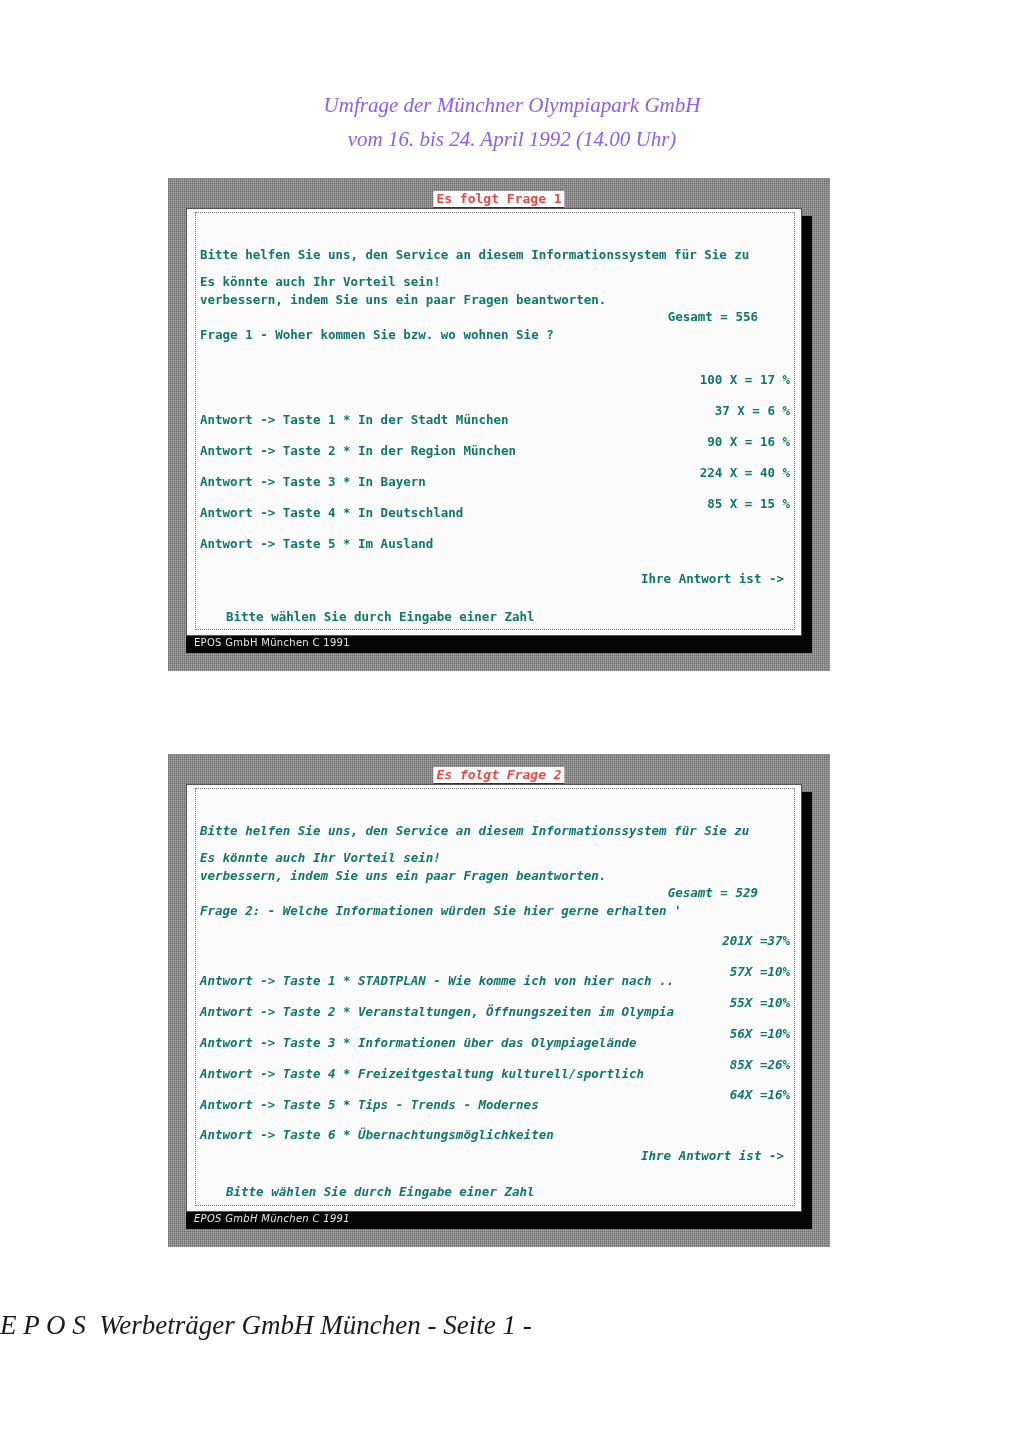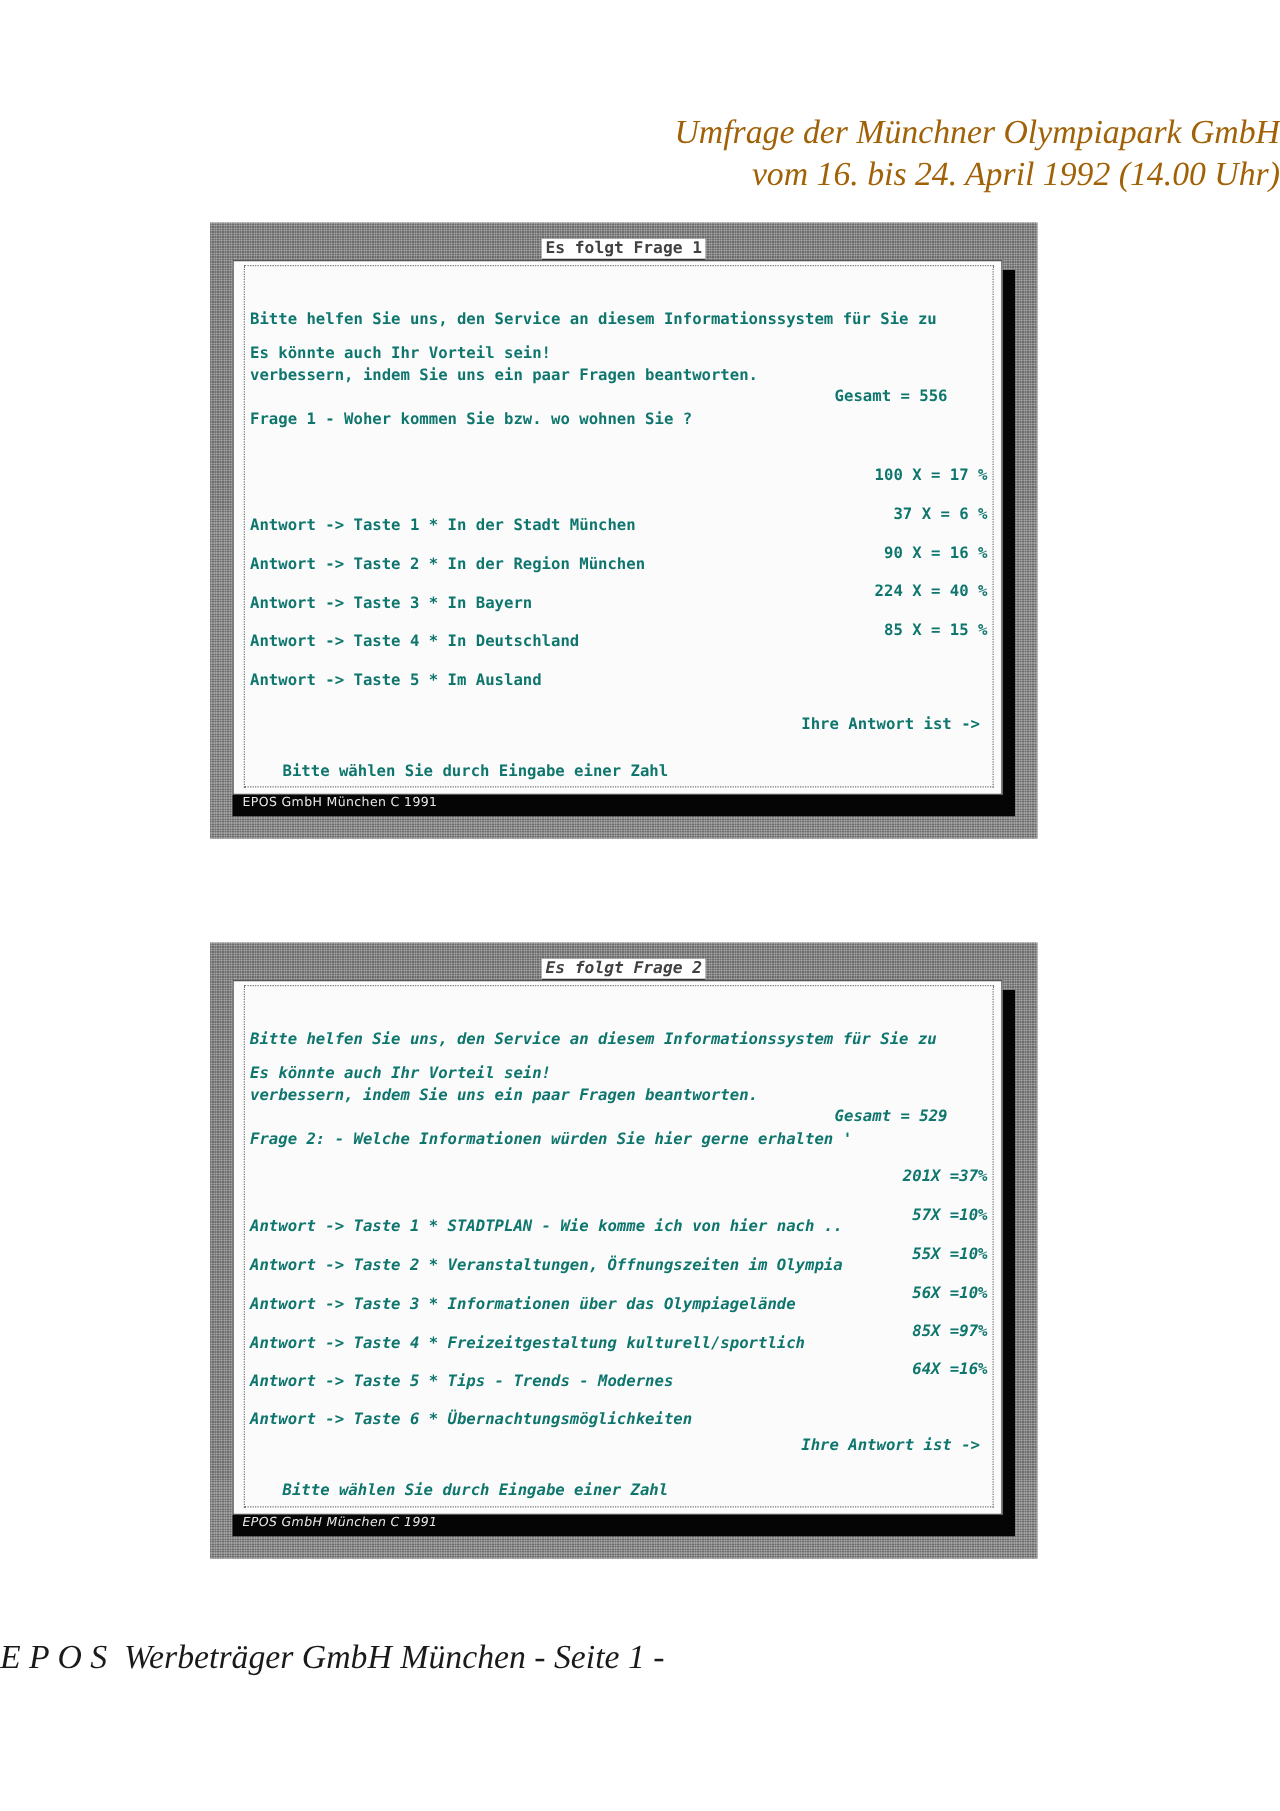--- a/index.html
+++ b/index.html
@@ -1,39 +1,39 @@
 <!DOCTYPE html>
 <html><head>
 <meta charset="utf-8">
 <style>
   html, body { margin: 0; padding: 0; background: #ffffff; }
   body {
     width: 1024px; height: 1449px; position: relative; overflow: hidden;
     font-family: "Liberation Serif", serif; color: #111;
   }
   .page-title {
-    position: absolute; left: 0; right: 0; top: 88px; text-align: right;
+    position: absolute; left: 0; right: 0; top: 88px; text-align: center;
     font-family: "Liberation Serif", serif; font-style: italic;
-    font-size: 27px; line-height: 34px; color: #a16207;
+    font-size: 21px; line-height: 34px; color: #8b5cf6;
   }
   .page-title div { white-space: pre; }
 
   .screen {
     position: absolute; left: 168px; width: 662px;
     background-color: #8a8a8a;
     background-image:
       repeating-linear-gradient(0deg, rgba(255,255,255,0.22) 0px, rgba(255,255,255,0.22) 1px, transparent 1px, transparent 2px),
       repeating-linear-gradient(90deg, rgba(0,0,0,0.22) 0px, rgba(0,0,0,0.22) 1px, transparent 1px, transparent 2px);
   }
   .screen.s1 { top: 178px; height: 493px; }
   .screen.s2 { top: 754px; height: 493px; font-style: italic; }
 
   .win-title {
     position: absolute; top: 13px; left: 50%; transform: translateX(-50%);
-    background: #fff; color: #404040; padding: 0 3px;
+    background: #fff; color: #ef4444; padding: 0 3px;
     font-family: "DejaVu Sans Mono", monospace; font-weight: bold; font-size: 13px;
     line-height: 16px; white-space: pre; z-index: 3;
     border-bottom: 1px solid #333;
   }
 
   .shadow {
     position: absolute; left: 18px; top: 38px; right: 18px; bottom: 18px;
     background: #050505;
   }
   .panel {
@@ -146,21 +146,21 @@
       <div class="answer-row term" style="top:206px">
         <span class="answer-label">Antwort -&gt; Taste 3 * Informationen über das Olympiagelände</span>
         <span class="answer-value">55X =10%</span>
       </div>
       <div class="answer-row term" style="top:237px">
         <span class="answer-label">Antwort -&gt; Taste 4 * Freizeitgestaltung kulturell/sportlich</span>
         <span class="answer-value">56X =10%</span>
       </div>
       <div class="answer-row term" style="top:268px">
         <span class="answer-label">Antwort -&gt; Taste 5 * Tips - Trends - Modernes</span>
-        <span class="answer-value">85X =97%</span>
+        <span class="answer-value">85X =26%</span>
       </div>
       <div class="answer-row term" style="top:298px">
         <span class="answer-label">Antwort -&gt; Taste 6 * Übernachtungsmöglichkeiten</span>
         <span class="answer-value">64X =16%</span>
       </div>
 
       <div class="term prompt" style="top:359px">Ihre Antwort ist -&gt;</div>
       <div class="term hint" style="top:395px">Bitte wählen Sie durch Eingabe einer Zahl</div>
     </div>
   </div>

